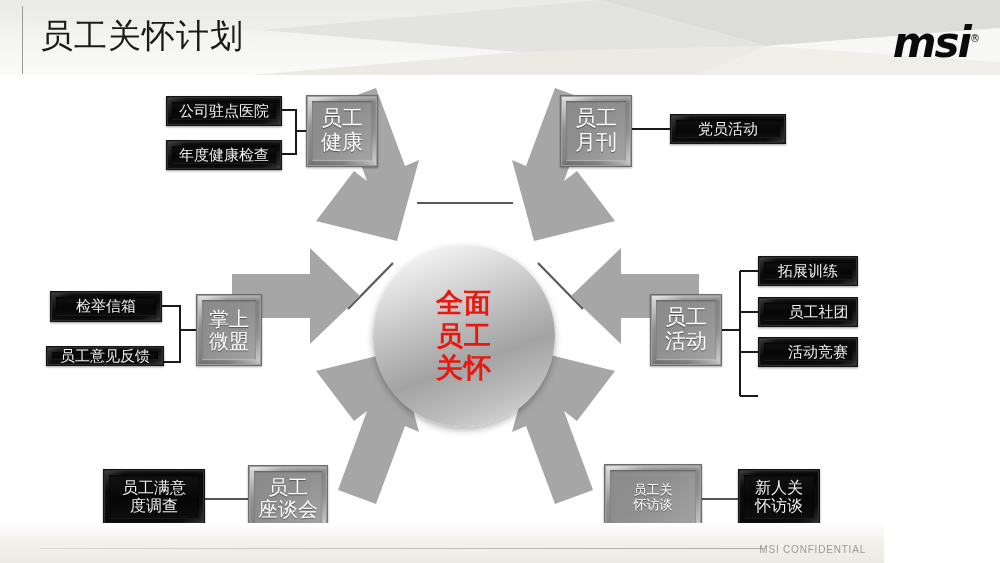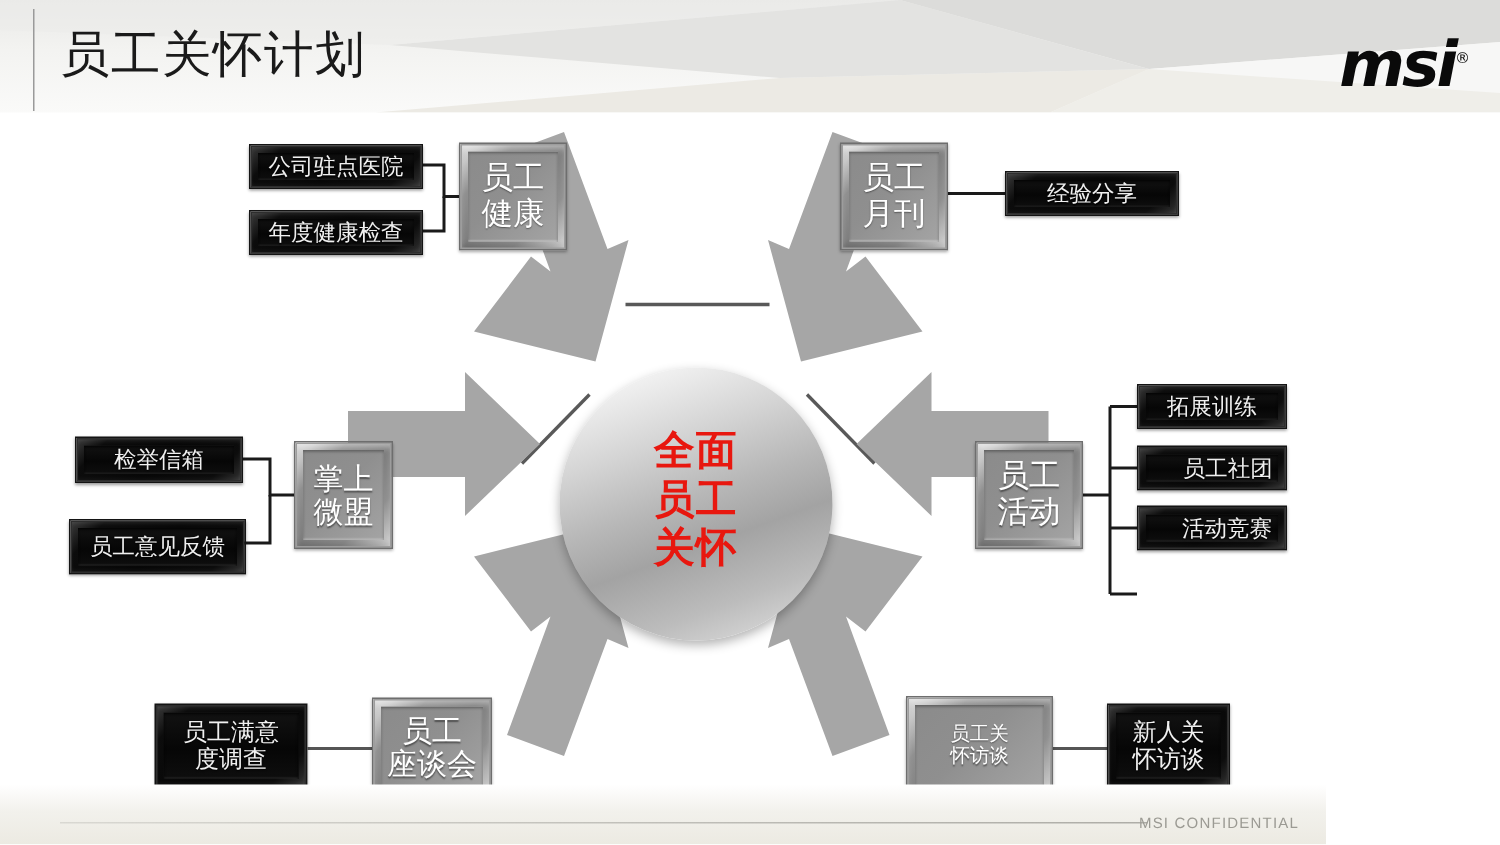--- a/index.html
+++ b/index.html
@@ -122,21 +122,21 @@
     position: absolute;
     left: 373px; top: 170px; width: 182px; height: 182px;
     border-radius: 50%;
     background: linear-gradient(160deg,
        #fdfdfd 0%, #efefef 12%, #d4d4d4 30%, #b7b7b7 48%,
        #a3a3a3 62%, #bcbcbc 80%, #d6d6d6 93%, #e3e3e3 100%);
     box-shadow: 0 3px 7px rgba(0,0,0,0.30);
     display: flex; align-items: center; justify-content: center;
   }
   #center-label {
-    font-family: Liberation Mono, monospace;
+    font-family: Liberation Sans, sans-serif;
     font-size: 27px; font-weight: 700; color: #e8170f;
     line-height: 1.22; text-align: center; white-space: pre-line;
     letter-spacing: 1px;
   }
 </style>
 </head>
 <body>
 
 <div id="slide">
 
@@ -227,28 +227,28 @@
 健康</span>
     </div>
 
     <div class="node gray" style="left:560px; top:20px; width:72px; height:72px; font-size:21px;">
       <span class="bevel-in"></span>
       <span class="lbl">员工
 月刊</span>
     </div>
     <div class="node dark" style="left:670px; top:39px; width:116px; height:30px; font-size:15px;">
       <span class="bevel-in"></span>
-      <span class="lbl">经验分享</span>
+      <span class="lbl">党员活动</span>
     </div>
 
     <div class="node dark" style="left:50px; top:216px; width:112px; height:31px; font-size:15px;">
       <span class="bevel-in"></span>
       <span class="lbl">检举信箱</span>
     </div>
-    <div class="node dark" style="left:46px; top:271px; width:118px; height:37px; font-size:15px;">
+    <div class="node dark" style="left:46px; top:271px; width:118px; height:20px; font-size:15px;">
       <span class="bevel-in"></span>
       <span class="lbl">员工意见反馈</span>
     </div>
     <div class="node gray" style="left:196px; top:219px; width:66px; height:72px; font-size:20px;">
       <span class="bevel-in"></span>
       <span class="lbl">掌上
 微盟</span>
     </div>
 
     <div class="node gray" style="left:650px; top:219px; width:72px; height:72px; font-size:21px;">

